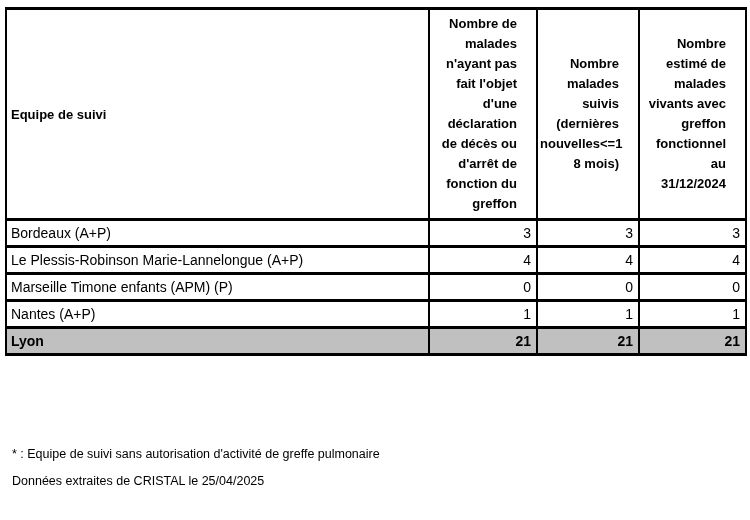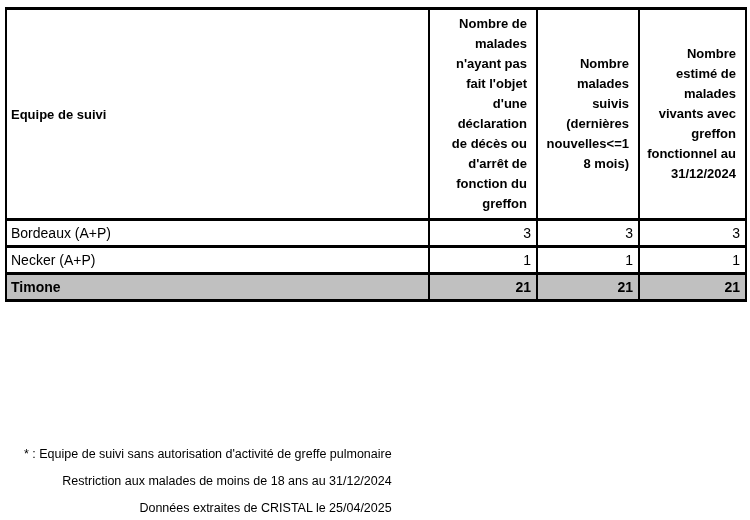--- a/index.html
+++ b/index.html
@@ -41,21 +41,21 @@
   th.team-col {
     text-align: left;
     padding-left: 4px;
     height: 206px;
     margin-left: 36px;
   }
   th.num-col {
     text-align: right;
     white-space: pre-line;
     line-height: 20px;
-    padding-right: 9px;
+    padding-right: 19px;
     padding-left: 2px;
   }
   
   table.report td {
     font-size: 14px;
     height: 22px;
     vertical-align: middle;
   }
   td.team-cell {
     text-align: left;
@@ -70,24 +70,23 @@
     background: #c0c0c0;
     font-weight: bold;
   }
   
   .footnotes {
     position: absolute;
     left: 8px;
     top: 447px;
   }
   .footnotes p {
-    margin: 0 0 13px 16px;
+    margin: 0 0 13px 4px;
     font-size: 12.5px;
     line-height: 14px;
-    text-align: right;
   }
 </style>
 </head>
 <body>
 
 <div class="page">
 
   <table class="report">
     <colgroup>
       <col style="width:423px">
@@ -124,33 +123,44 @@
       </tr>
     </thead>
     <tbody>
       <tr>
         <td class="team-cell">Bordeaux (A+P)</td>
         <td class="value-cell">3</td>
         <td class="value-cell">3</td>
         <td class="value-cell">3</td>
       </tr>
       <tr>
-        <td class="team-cell">Necker (A+P)</td>
+        <td class="team-cell">Le Plessis-Robinson Marie-Lannelongue (A+P)</td>
+        <td class="value-cell">4</td>
+        <td class="value-cell">4</td>
+        <td class="value-cell">4</td>
+      </tr>
+      <tr>
+        <td class="team-cell">Marseille Timone enfants (APM) (P)</td>
+        <td class="value-cell">0</td>
+        <td class="value-cell">0</td>
+        <td class="value-cell">0</td>
+      </tr>
+      <tr>
+        <td class="team-cell">Nantes (A+P)</td>
         <td class="value-cell">1</td>
         <td class="value-cell">1</td>
         <td class="value-cell">1</td>
       </tr>
       <tr class="total-row">
-        <td class="team-cell">Timone</td>
+        <td class="team-cell">Lyon</td>
         <td class="value-cell">21</td>
         <td class="value-cell">21</td>
         <td class="value-cell">21</td>
       </tr>
     </tbody>
   </table>
 
   <div class="footnotes">
     <p>* : Equipe de suivi sans autorisation d'activité de greffe pulmonaire</p>
-    <p>Restriction aux malades de moins de 18 ans au 31/12/2024</p>
     <p>Données extraites de CRISTAL le 25/04/2025</p>
   </div>
 
 </div>
 
 </body></html>

